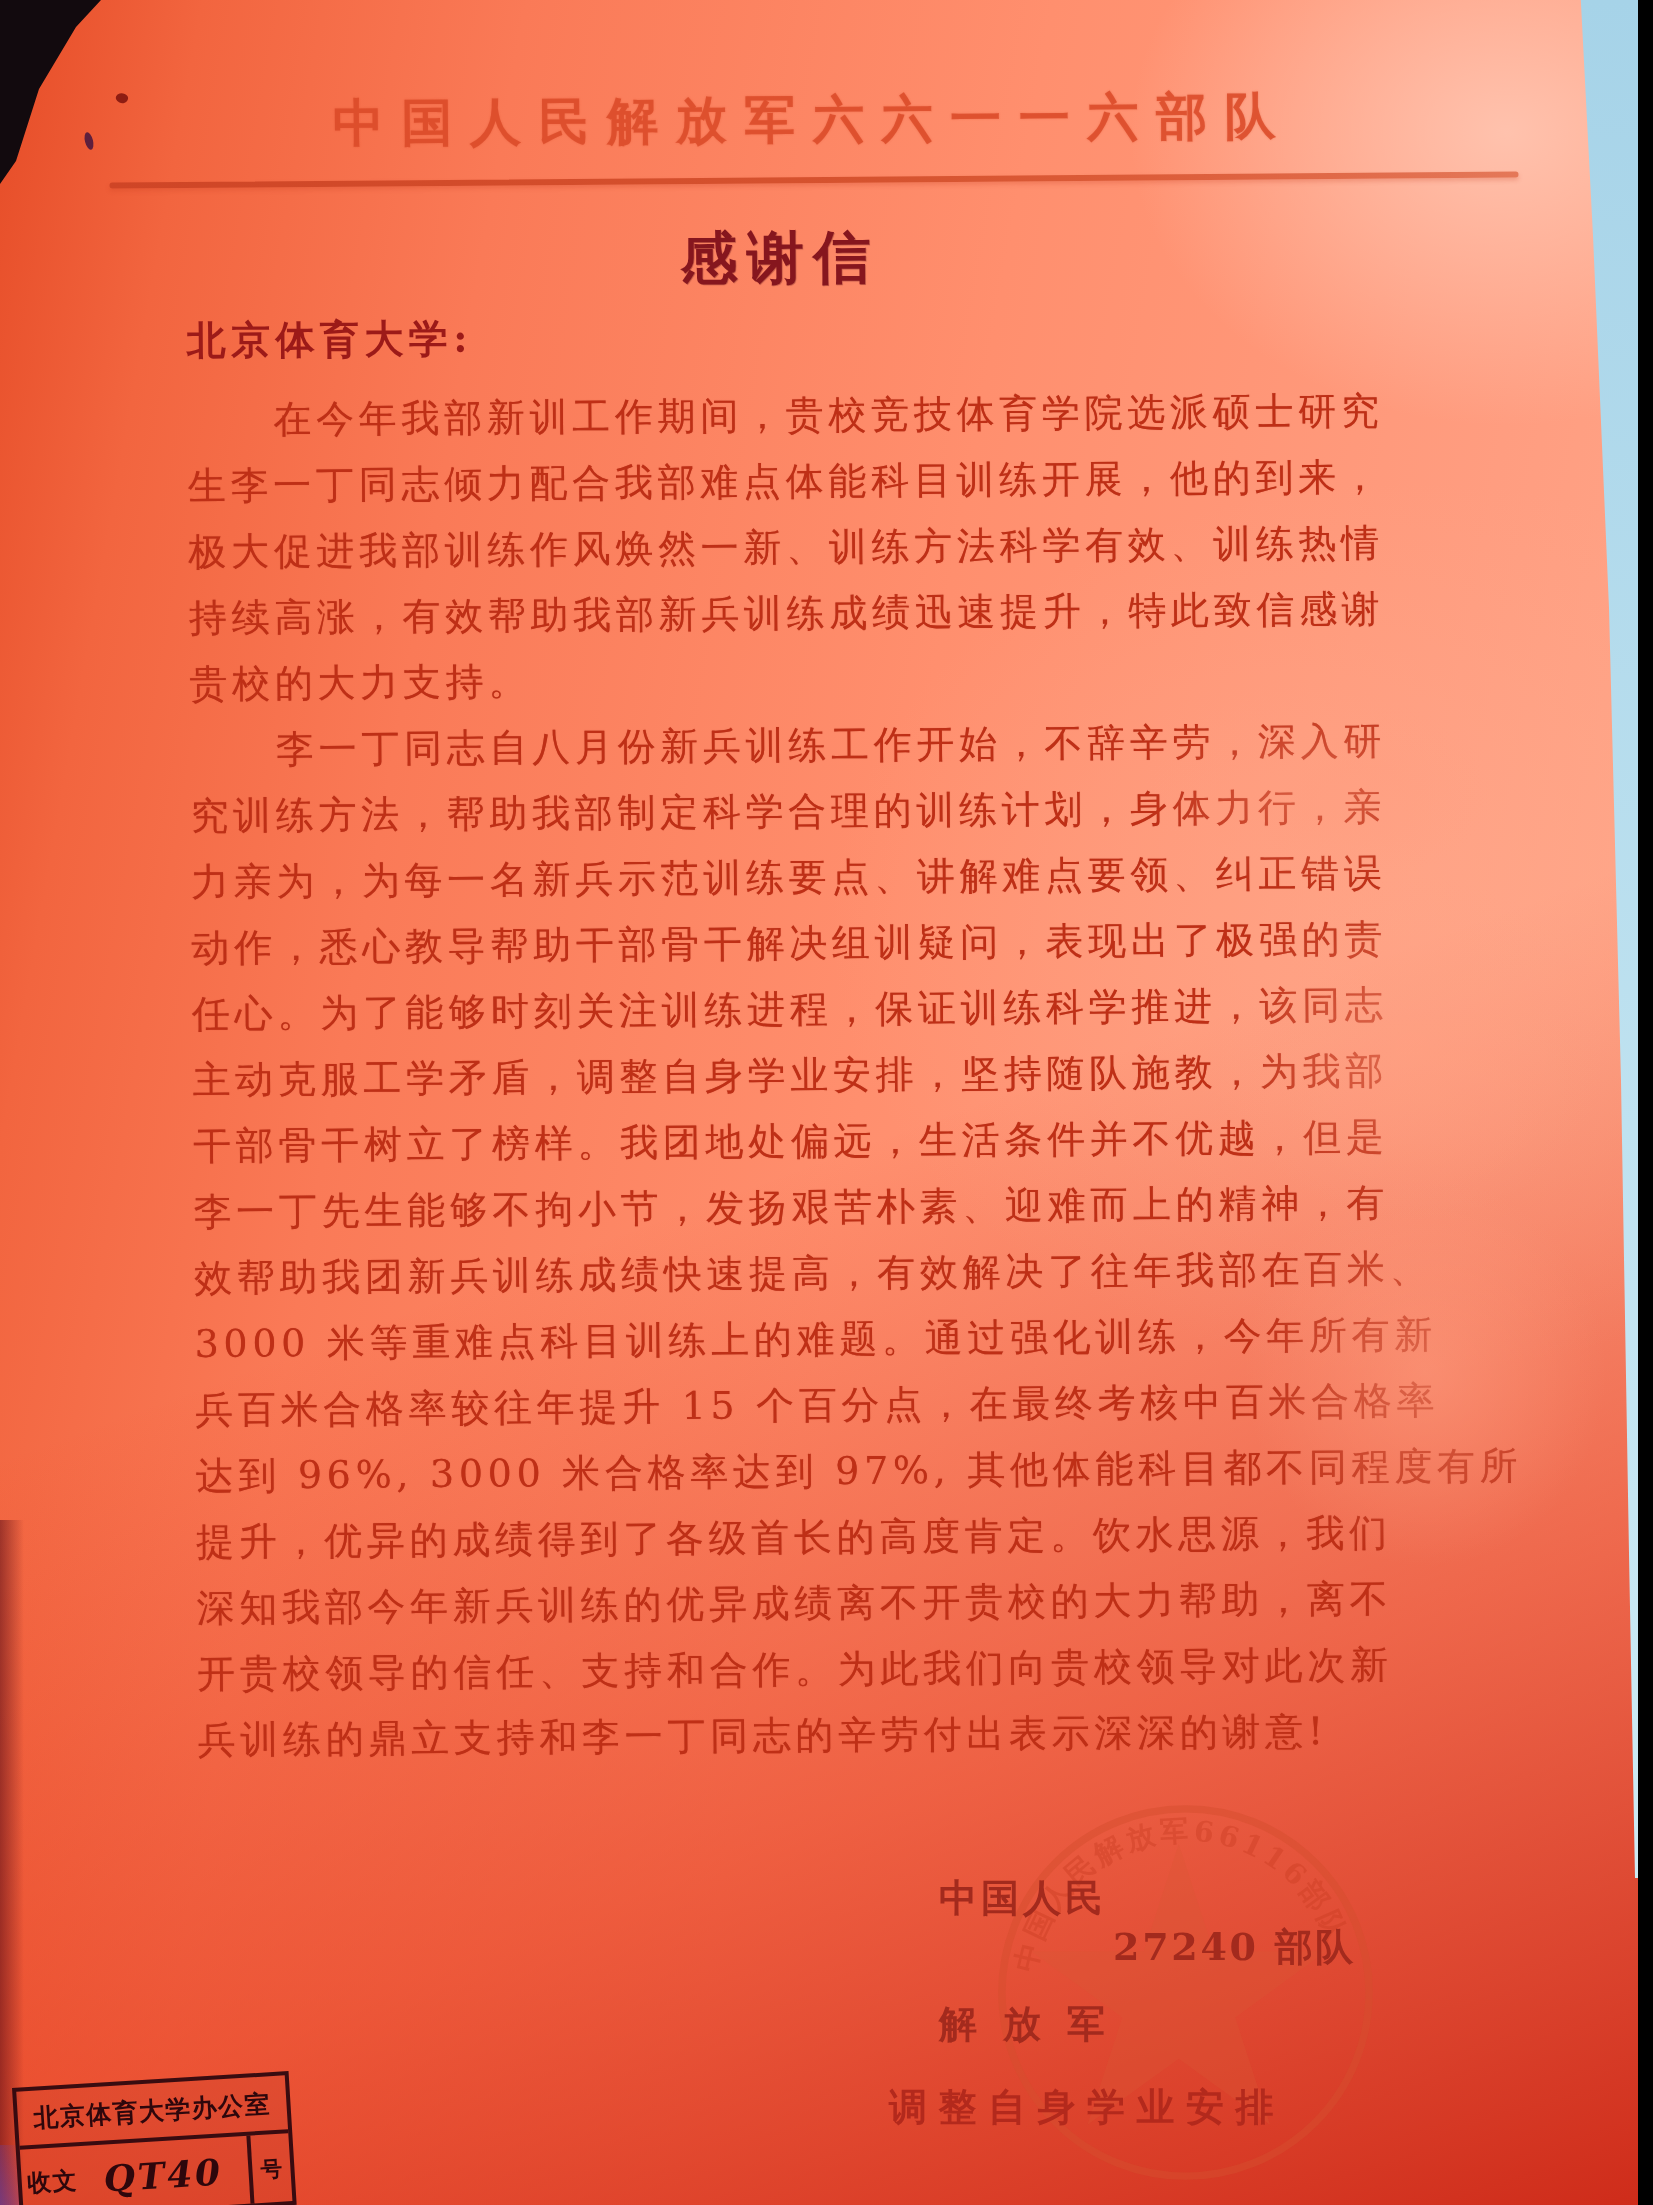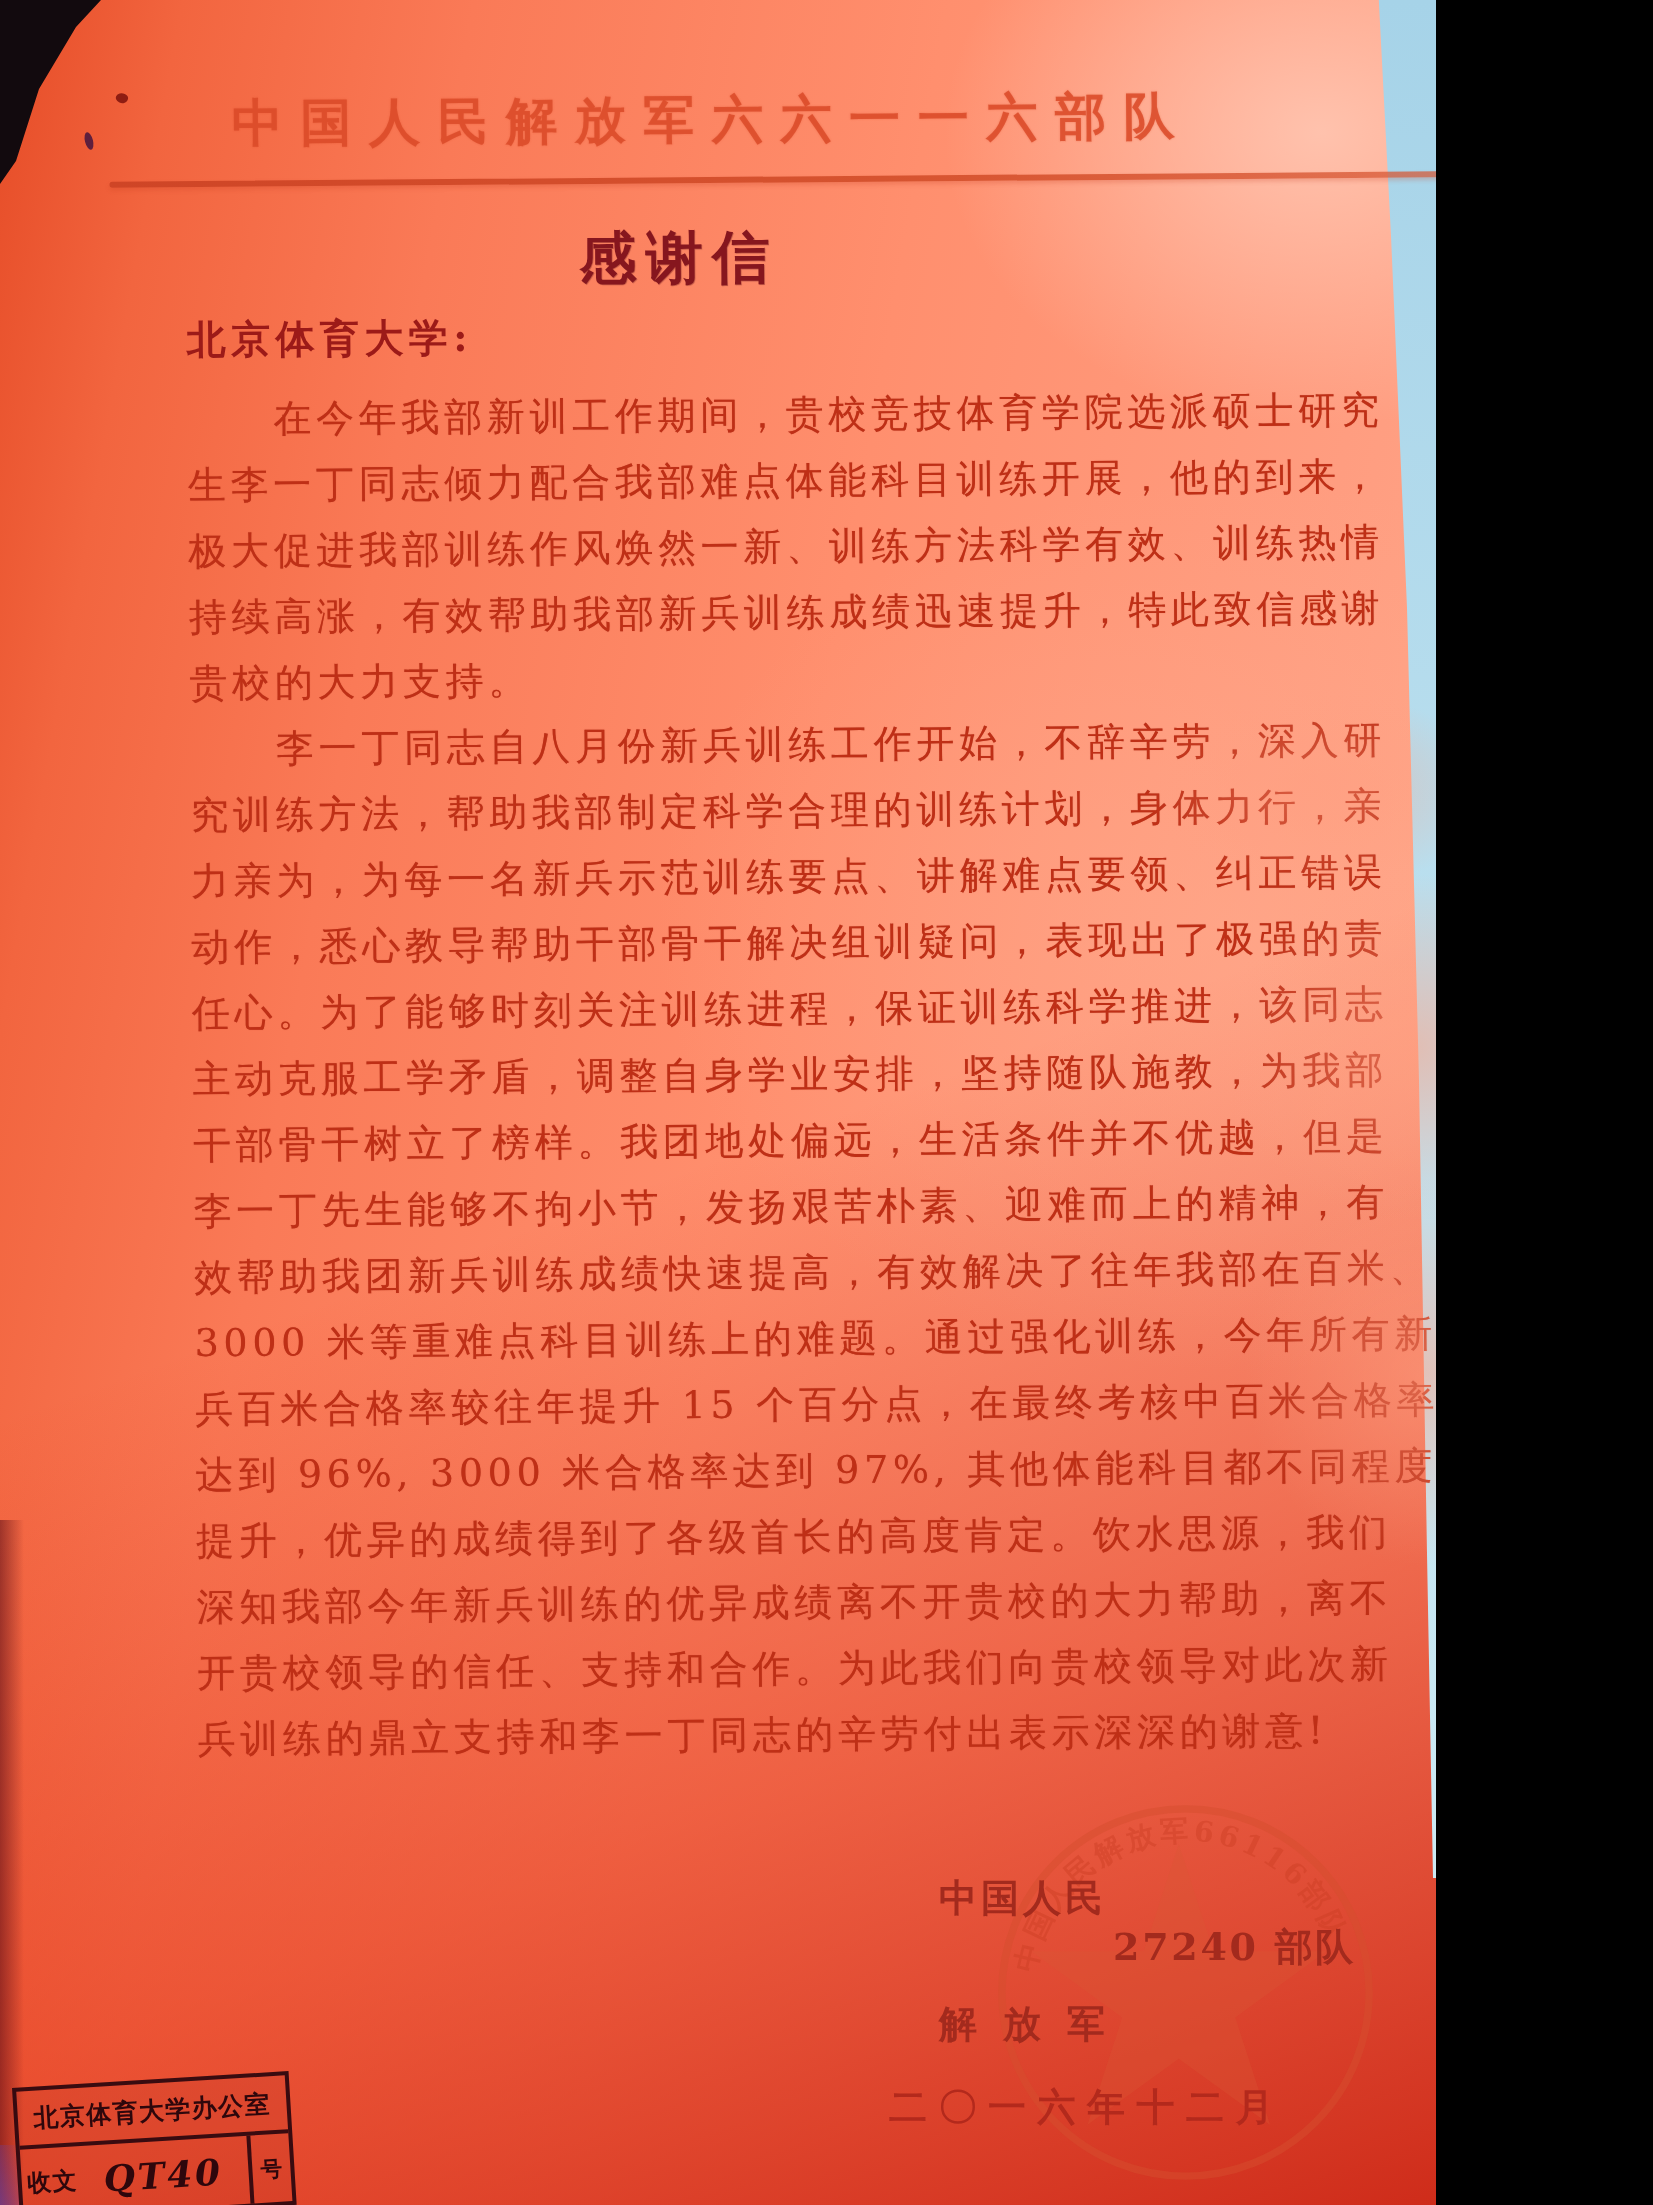--- a/index.html
+++ b/index.html
@@ -1,18 +1,18 @@
 <!DOCTYPE html>
 <html style="font-size:10.8px"><head>
 <meta charset="utf-8">
 <style>
   html,body{margin:0;padding:0;background:#000;}
   .page{
     position:relative;
-    width:1436px;height:2205px;
+    width:1638px;height:2205px;
     overflow:hidden;
     font-family:"DejaVu Serif","Liberation Serif",serif;
     background:
       radial-gradient(608px 473px at 92% 6%, rgba(255,198,178,0.9), rgba(255,198,178,0) 62%),
       radial-gradient(878px 676px at 86% 42%, rgba(255,172,142,0.5), rgba(255,172,142,0) 66%),
       linear-gradient(160deg, rgba(214,42,16,0) 52%, rgba(222,45,18,0.5) 76%, rgba(198,22,6,0.85) 100%),
       linear-gradient(100deg, #e64c27 0%, #f2653f 10%, #fa7a57 26%, #ff8f6e 52%, #ff9d80 78%, #ffa98c 100%);
   }
   
   .blue-edge{
@@ -170,21 +170,21 @@
       <textPath href="#sealArc" startOffset="4%">中国人民解放军66116部队</textPath>
     </text>
   </svg>
 
   <div class="signature">
     <div class="sig-org-1">中国人民</div>
     <div class="sig-org-2">解放军</div>
     <div class="sig-unit">27240 部队</div>
   </div>
 
-  <div class="date">二〇一六年十二月</div>
+  <div class="date">调整自身学业安排</div>
 
   <div class="stamp">
     <div class="stamp-row1">北京体育大学办公室</div>
     <div class="stamp-row2">
       <span class="stamp-label">收文</span>
       <span class="stamp-number">QT40</span>
       <span class="stamp-suffix">号</span>
     </div>
   </div>
 

